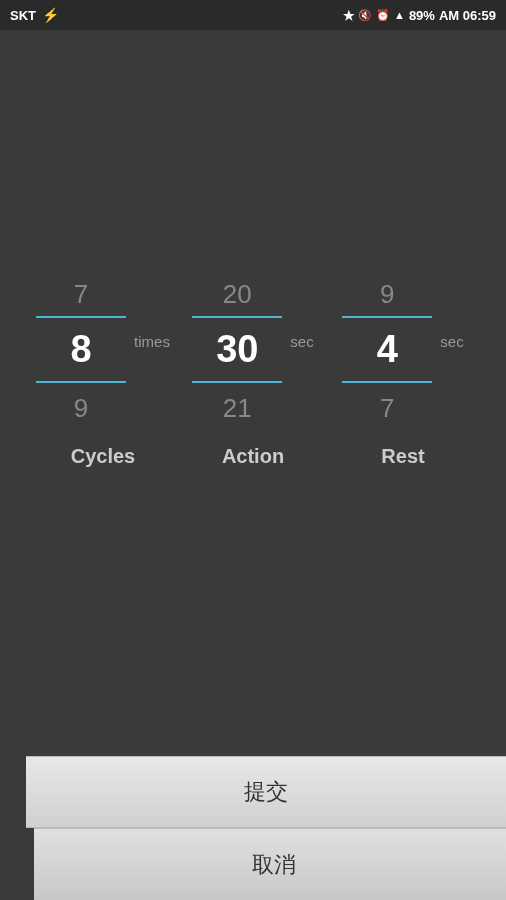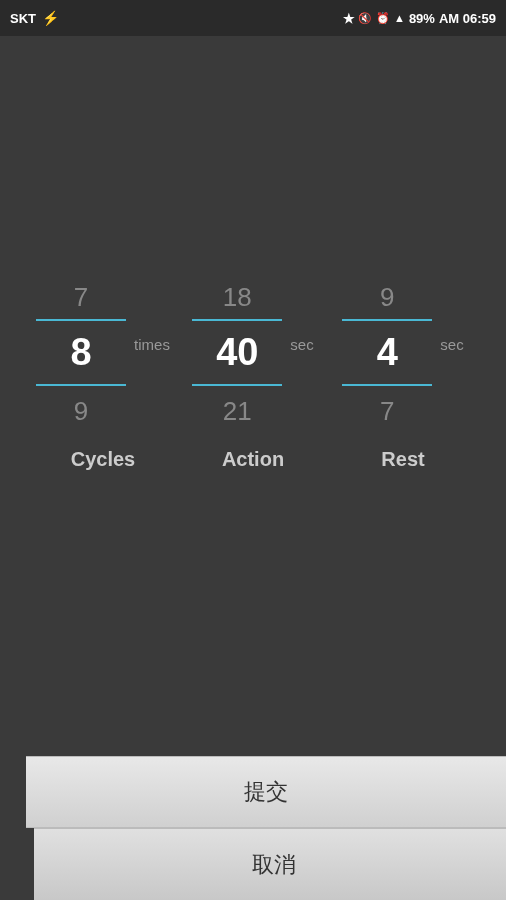--- a/index.html
+++ b/index.html
@@ -14,21 +14,21 @@
       background-color: #3a3a3a;
       font-family: sans-serif;
       overflow: hidden;
       display: flex;
       flex-direction: column;
     }
 
     
     .status-bar {
       background-color: #2a2a2a;
-      height: 36px;
+      height: 30px;
       display: flex;
       align-items: center;
       justify-content: space-between;
       padding: 0 10px;
       flex-shrink: 0;
     }
 
     .status-bar-left {
       display: flex;
       align-items: center;
@@ -193,23 +193,23 @@
           <div class="picker-below">9</div>
         </div>
         <div class="unit-label">times</div>
       </div>
       <div class="picker-label">Cycles</div>
     </div>
 
     <div class="single-picker">
       <div class="unit-and-col">
         <div class="picker-numbers">
-          <div class="picker-above">18</div>
+          <div class="picker-above">20</div>
           <div class="picker-line-top"></div>
-          <div class="picker-selected">40</div>
+          <div class="picker-selected">30</div>
           <div class="picker-line-bottom"></div>
           <div class="picker-below">21</div>
         </div>
         <div class="unit-label">sec</div>
       </div>
       <div class="picker-label">Action</div>
     </div>
 
     <div class="single-picker">
       <div class="unit-and-col">

